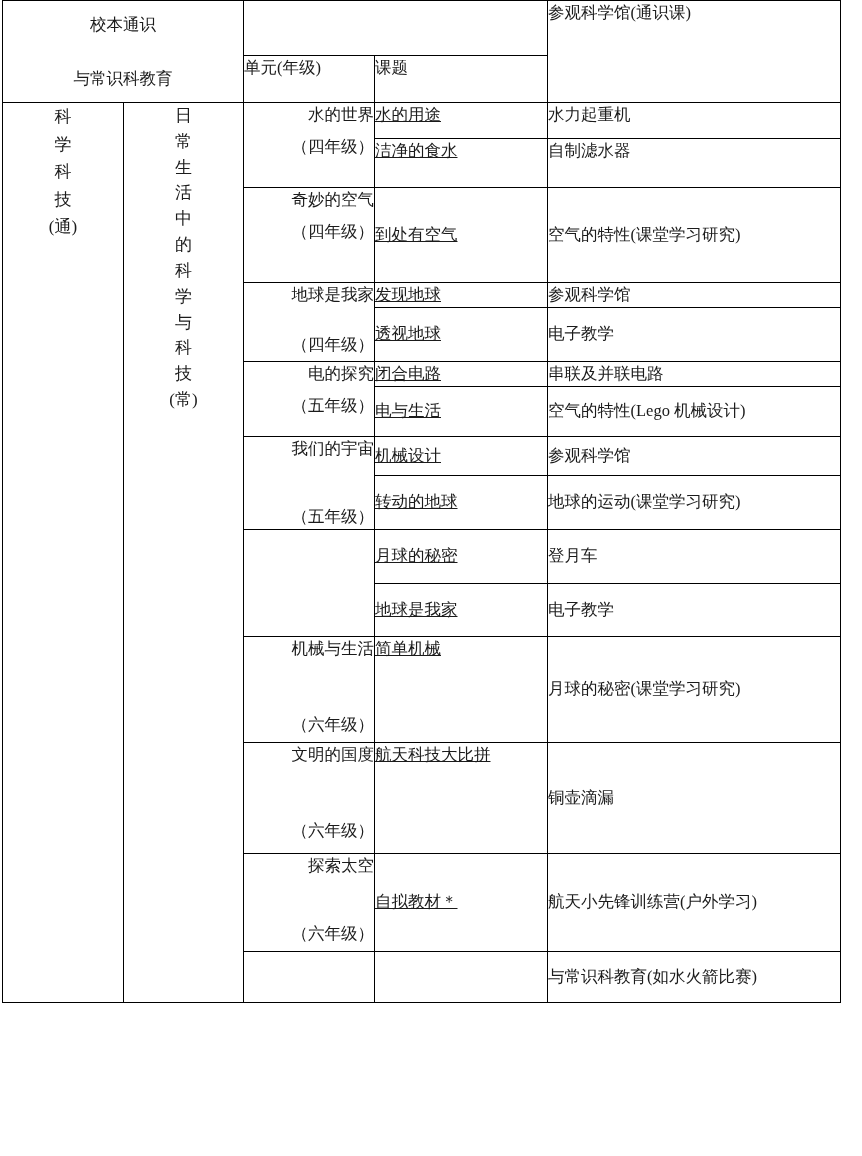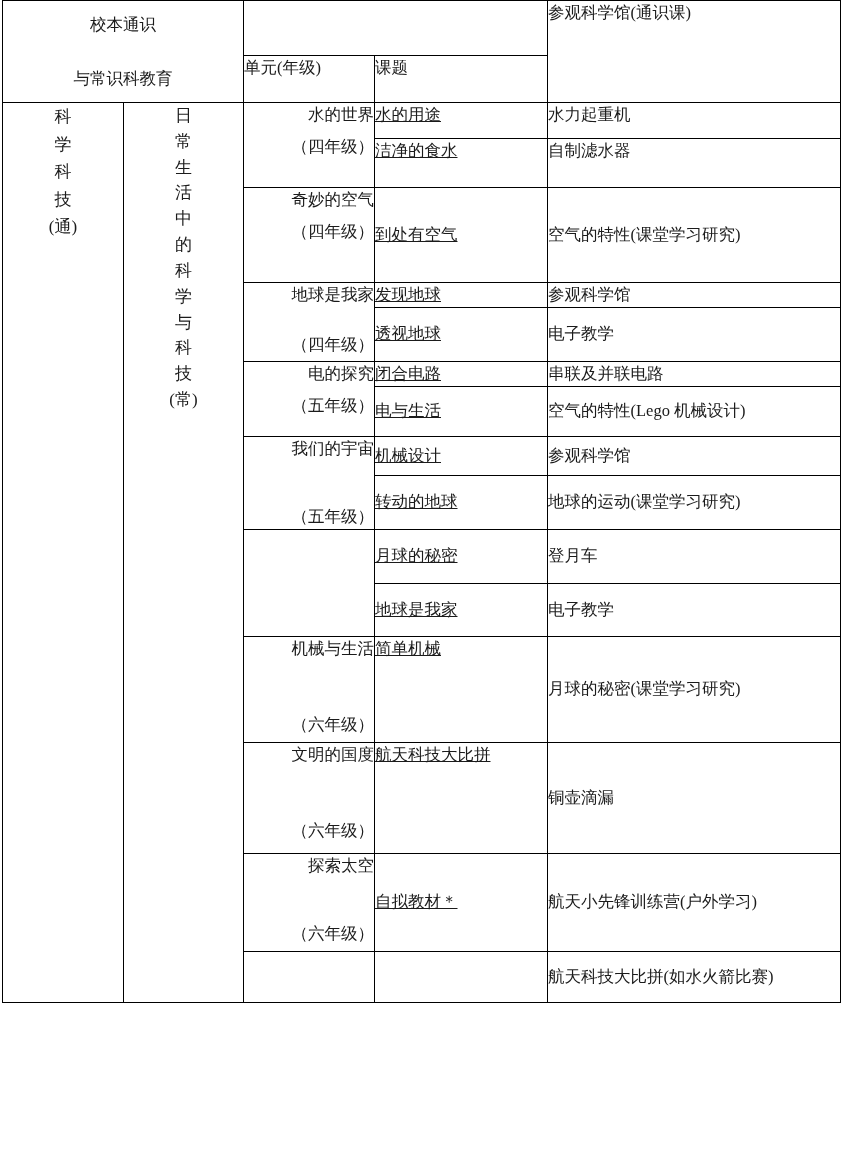--- a/index.html
+++ b/index.html
@@ -268,18 +268,18 @@
           <span class="uname">探索太空</span>
           <span class="ugrade">（六年级）</span>
         </td>
         <td class="topic mid bt-thick">自拟教材＊</td>
         <td class="ext mid bt-thick br-thick">航天小先锋训练营(户外学习)</td>
       </tr>
 
       <tr>
         <td class="empty bt-thick bb-thick" style="height:50px"></td>
         <td class="empty bt-thick bb-thick"></td>
-        <td class="ext mid bt-thick bb-thick br-thick">航天科技大比拼(如水火箭比赛)</td>
+        <td class="ext mid bt-thick bb-thick br-thick">与常识科教育(如水火箭比赛)</td>
       </tr>
 
     </tbody>
   </table>
 </div>
 
 </body></html>

